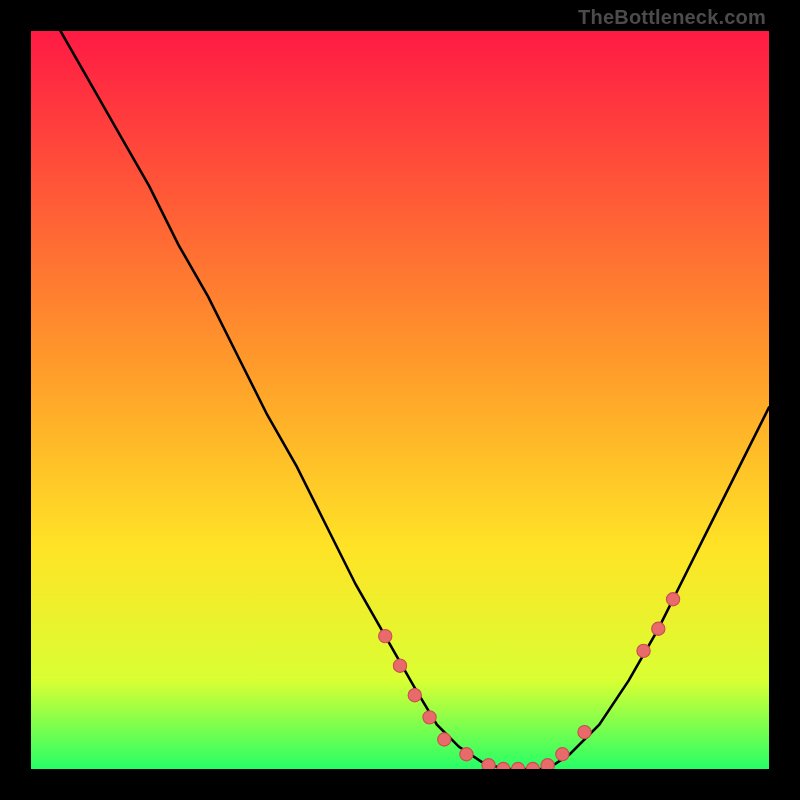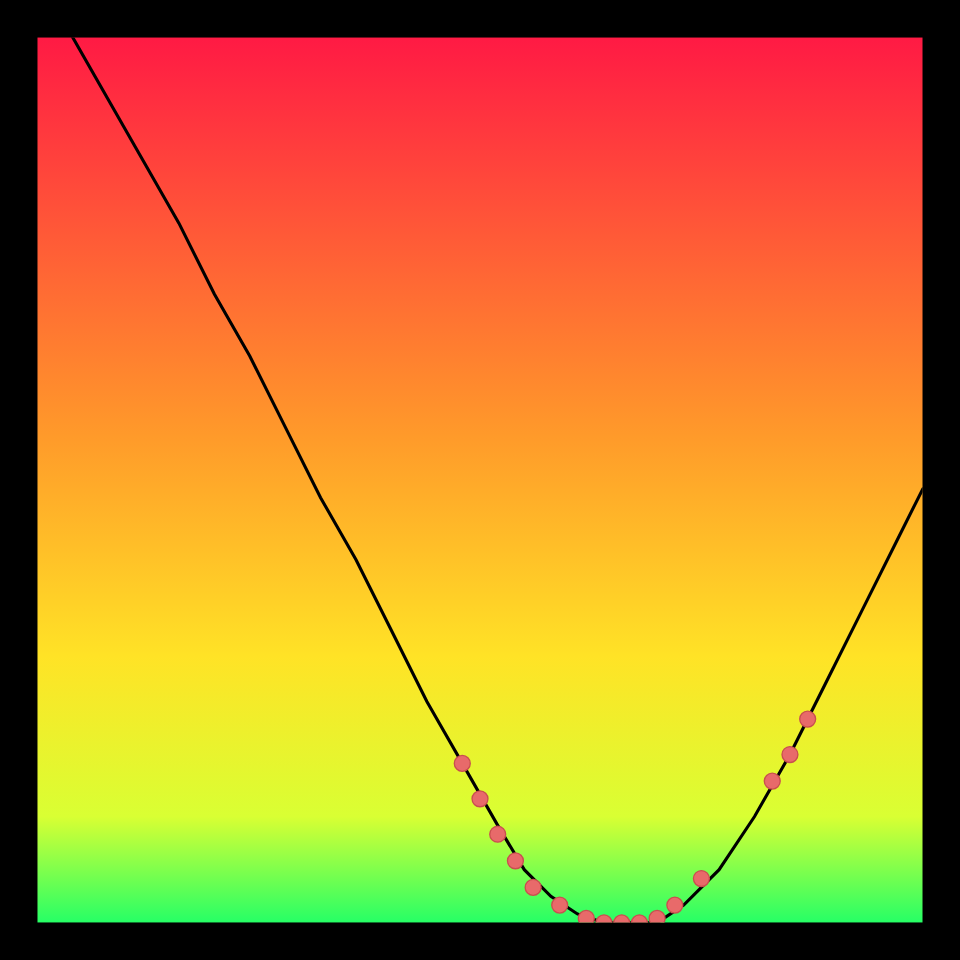--- a/index.html
+++ b/index.html
@@ -79,13 +79,14 @@
           <circle cx="70.00" cy="99.50" r="0.9" fill="#e86a6a" stroke="#c94f4f" stroke-width="0.15"></circle>
           <circle cx="72.00" cy="98.00" r="0.9" fill="#e86a6a" stroke="#c94f4f" stroke-width="0.15"></circle>
           <circle cx="75.00" cy="95.00" r="0.9" fill="#e86a6a" stroke="#c94f4f" stroke-width="0.15"></circle>
           <circle cx="83.00" cy="84.00" r="0.9" fill="#e86a6a" stroke="#c94f4f" stroke-width="0.15"></circle>
           <circle cx="85.00" cy="81.00" r="0.9" fill="#e86a6a" stroke="#c94f4f" stroke-width="0.15"></circle>
           <circle cx="87.00" cy="77.00" r="0.9" fill="#e86a6a" stroke="#c94f4f" stroke-width="0.15"></circle>
         </g>
     </svg>
   </div>
 
+  <div class="watermark">TheBottleneck.com</div>
 </div>
 
 </body></html>

